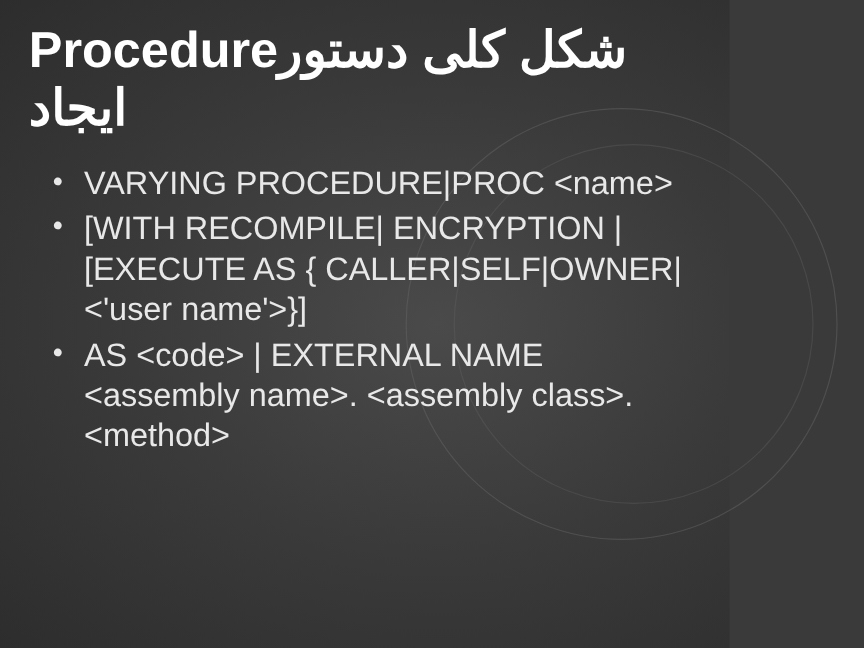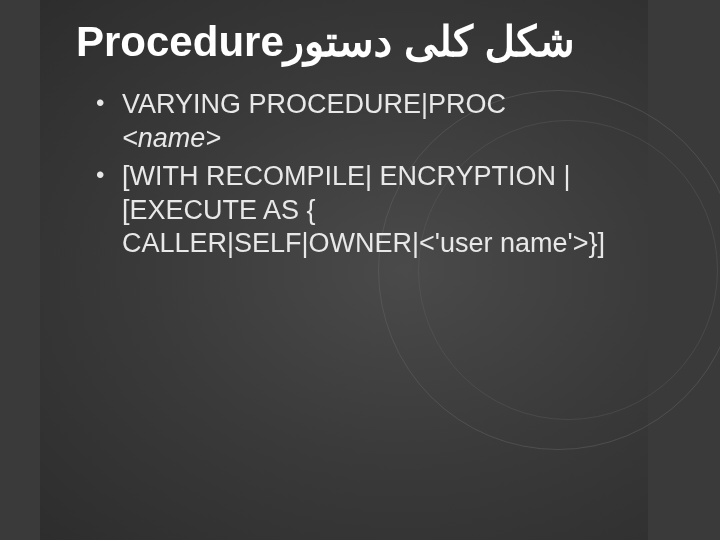--- a/index.html
+++ b/index.html
@@ -7,22 +7,21 @@
 body {
   background: #3a3a3a;
   font-family: Arial, sans-serif;
   position: relative;
 }
 .slide {
   width: 608px;
   height: 540px;
   background: radial-gradient(ellipse at 60% 50%, #4a4a4a 0%, #3a3a3a 50%, #2d2d2d 100%);
   position: relative;
-  padding: 18px 36px;
-  margin-left: 40px;
+  padding: 18px 24px;
 }
 .circle-decoration {
   position: absolute;
   right: -90px;
   top: 50%;
   transform: translateY(-50%);
   width: 360px;
   height: 360px;
   border: 1.5px solid rgba(100,100,100,0.5);
   border-radius: 50%;
@@ -61,32 +60,34 @@
   padding-left: 26px;
 }
 .bullet-list li::before {
   content: "•";
   position: absolute;
   left: 0;
   top: 0;
   color: #e8e8e8;
   font-size: 24px;
 }
-.italic { font-style: italic; }
+.italic { }
 </style>
 </head>
 <body>
 
 <div class="slide">
   <div class="circle-decoration"></div>
   <div class="circle-decoration-inner"></div>
 
   <h1 class="title">
     <span class="line1">
       <span>Procedure</span><span>شکل کلی دستور</span>
     </span>
+    <span class="line2">ایجاد</span>
   </h1>
 
   <ul class="bullet-list">
       <li><span>VARYING PROCEDURE|PROC </span><span class="italic">&lt;name&gt;</span></li>
       <li><span>[WITH RECOMPILE| ENCRYPTION | [EXECUTE AS { CALLER|SELF|OWNER|&lt;'user name'&gt;}]</span></li>
+      <li><span>AS </span><span class="italic">&lt;code&gt;</span><span> | </span><span class="italic">EXTERNAL NAME &lt;assembly name&gt;. &lt;assembly class&gt;. &lt;method&gt;</span></li>
     </ul>
 </div>
 
 </body></html>

